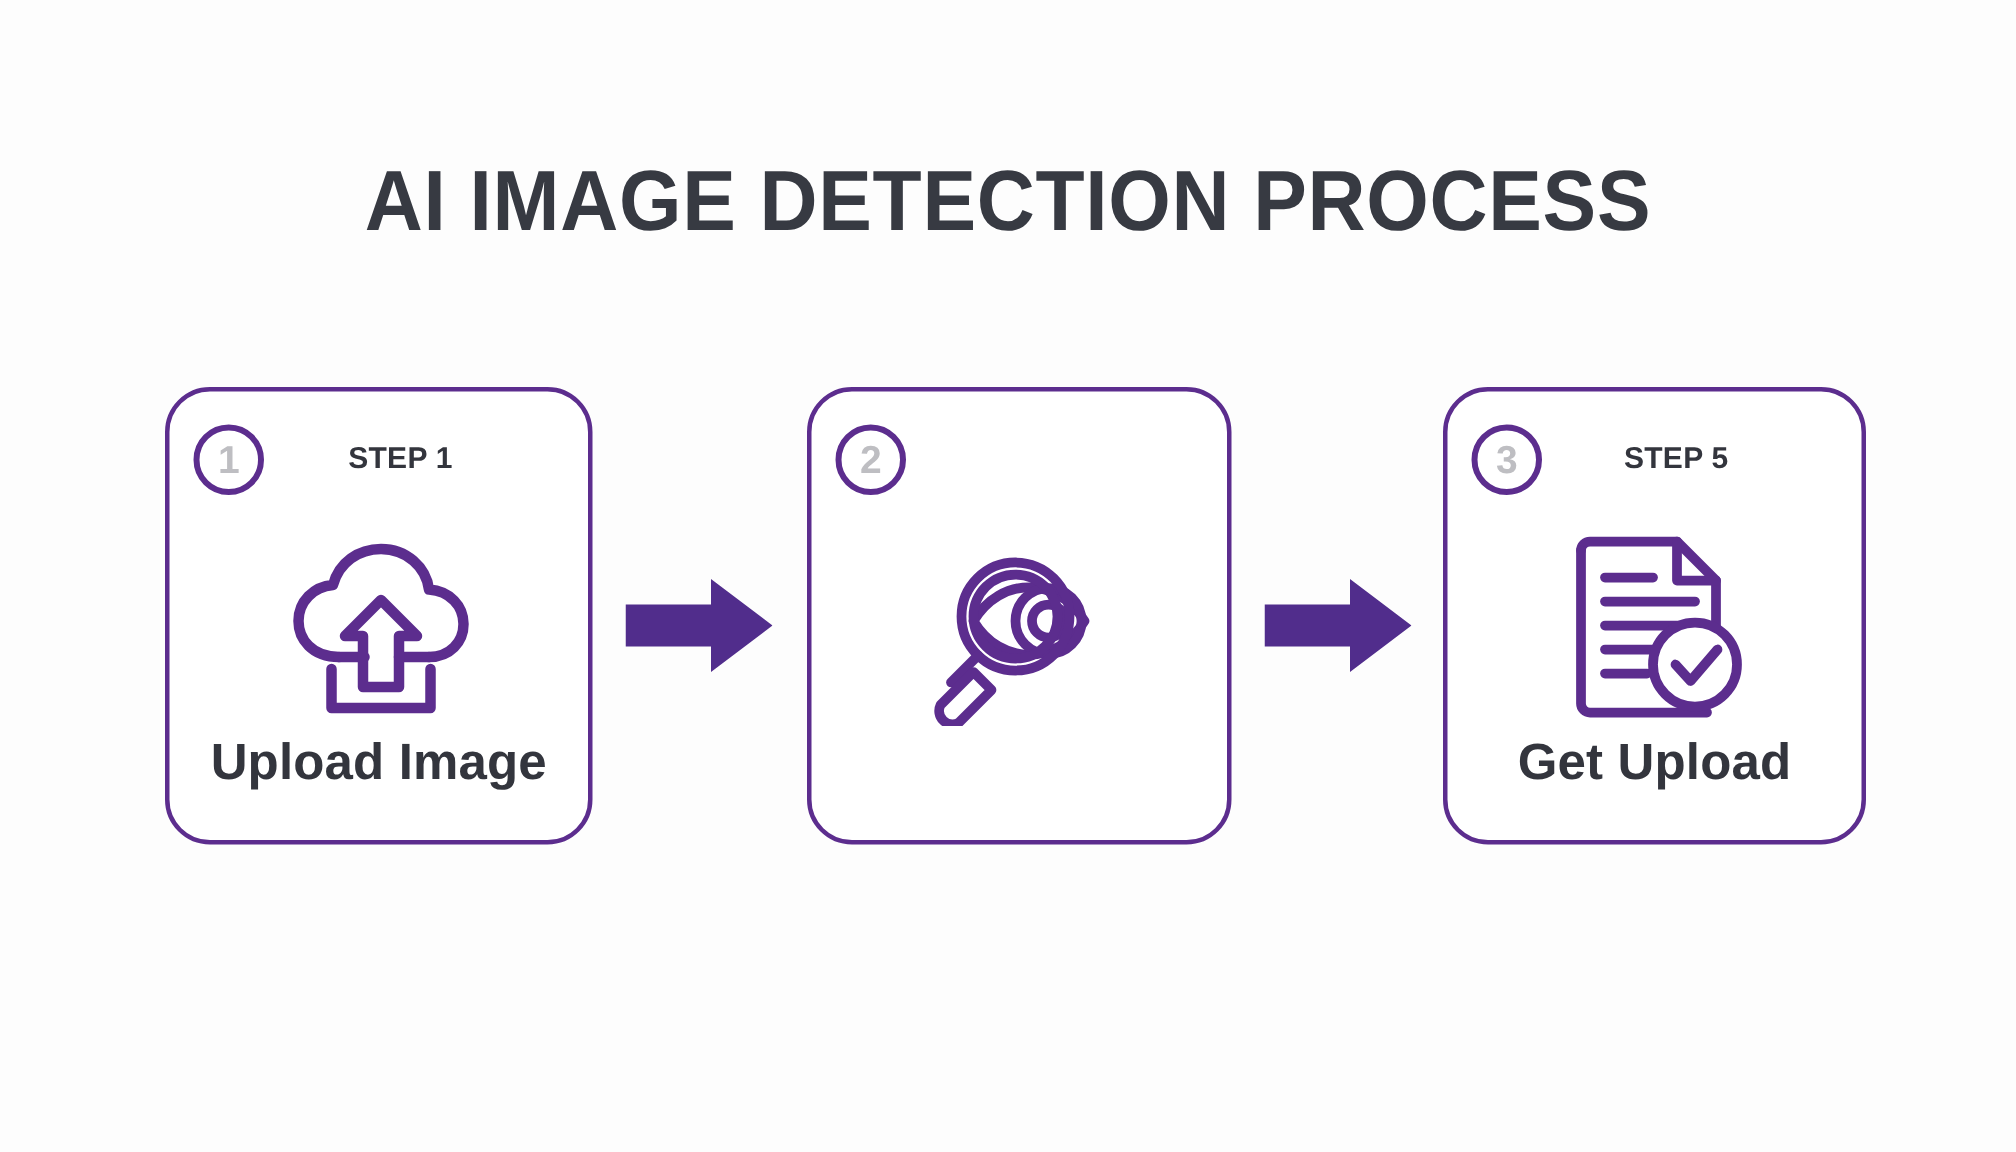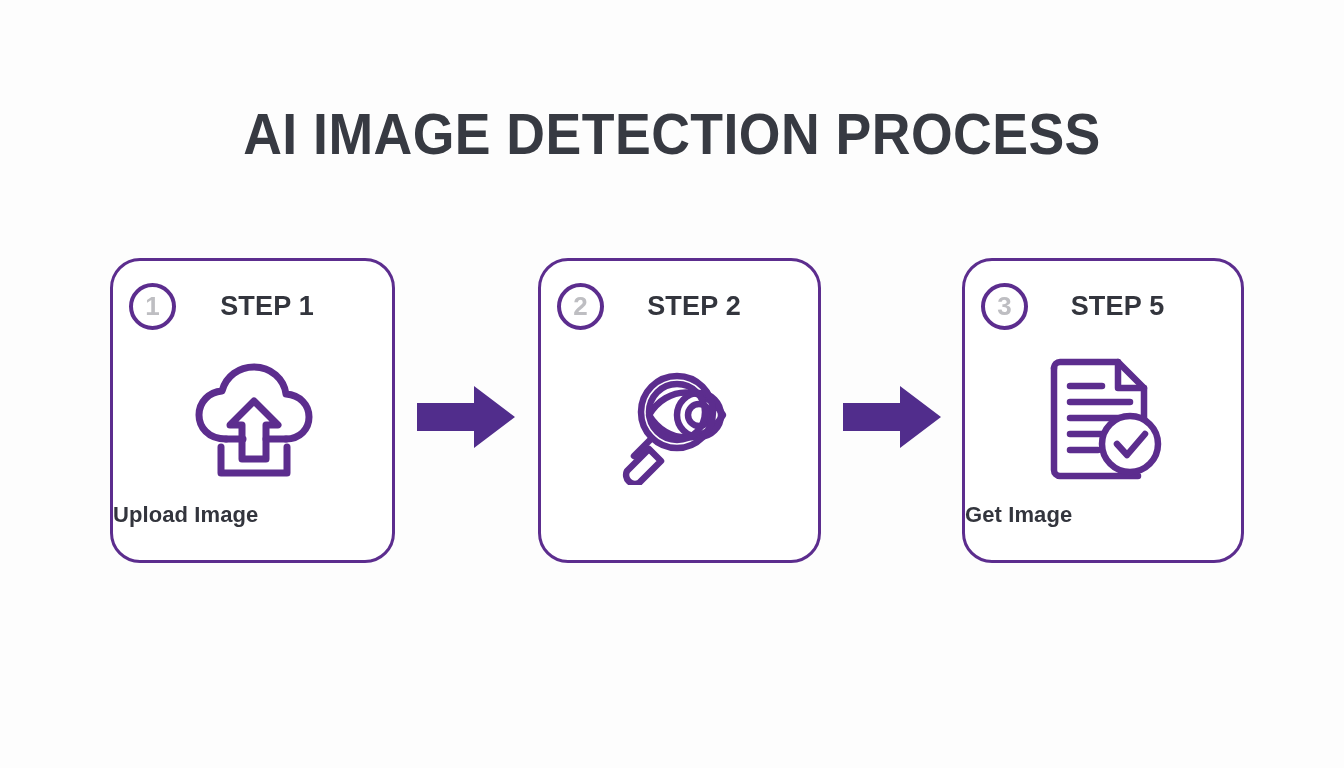--- a/index.html
+++ b/index.html
@@ -85,21 +85,21 @@
     justify-content: center;
     font-size: 26px;
     font-weight: 700;
     color: #BEBEC2;
     line-height: 1;
   }
 
   .step-label {
     flex: 1;
     text-align: center;
-    font-size: 27px;
+    font-size: 20px;
     font-weight: 700;
     color: #33353D;
     letter-spacing: 0.2px;
     padding-right: 18px;
   }
 
   .card-icon {
     position: absolute;
     top: 95px;
     left: 0;
@@ -108,21 +108,22 @@
     display: flex;
     align-items: center;
     justify-content: center;
   }
 
   .card-caption {
     position: absolute;
     bottom: 32px;
     left: 0;
     width: 100%;
-    font-size: 22px;
+    text-align: center;
+    font-size: 34px;
     font-weight: 700;
     color: #33353D;
     letter-spacing: 0.1px;
   }
 
   
   .arrow {
     position: absolute;
     top: 128px;
     width: 98px;
@@ -182,21 +183,20 @@
 
     <div class="arrow arrow-1">
       <svg viewBox="0 0 98 62" preserveAspectRatio="none">
         <polygon points="0,17 57,17 57,0 98,31 57,62 57,45 0,45" fill="#512D8C"></polygon>
       </svg>
     </div>
 
     <div class="card card-2">
       <div class="card-head">
         <div class="step-badge">2</div>
-        <div class="step-label">STEP 2</div>
       </div>
 
       <div class="card-icon">
         <span>
           <svg width="142" height="126" viewBox="0 0 142 126" fill="none" stroke="#5C2D8E" stroke-width="6.5" stroke-linecap="round" stroke-linejoin="round">
 
             <path d="M40 56
                      C58 26 96 26 114 56
                      C96 86 58 86 40 56 Z"></path>
 
@@ -248,17 +248,17 @@
             <path d="M26 60 L86 60"></path>
             <path d="M26 76 L66 76"></path>
             <path d="M26 92 L54 92"></path>
 
             <circle cx="86" cy="86" r="28" fill="#ffffff"></circle>
             <path d="M73 86 L83 97 L101 76"></path>
           </svg>
         </span>
       </div>
 
-      <div class="card-caption">Get Image</div>
+      <div class="card-caption">Get Upload</div>
     </div>
 
   </div>
 </div>
 
 </body></html>

